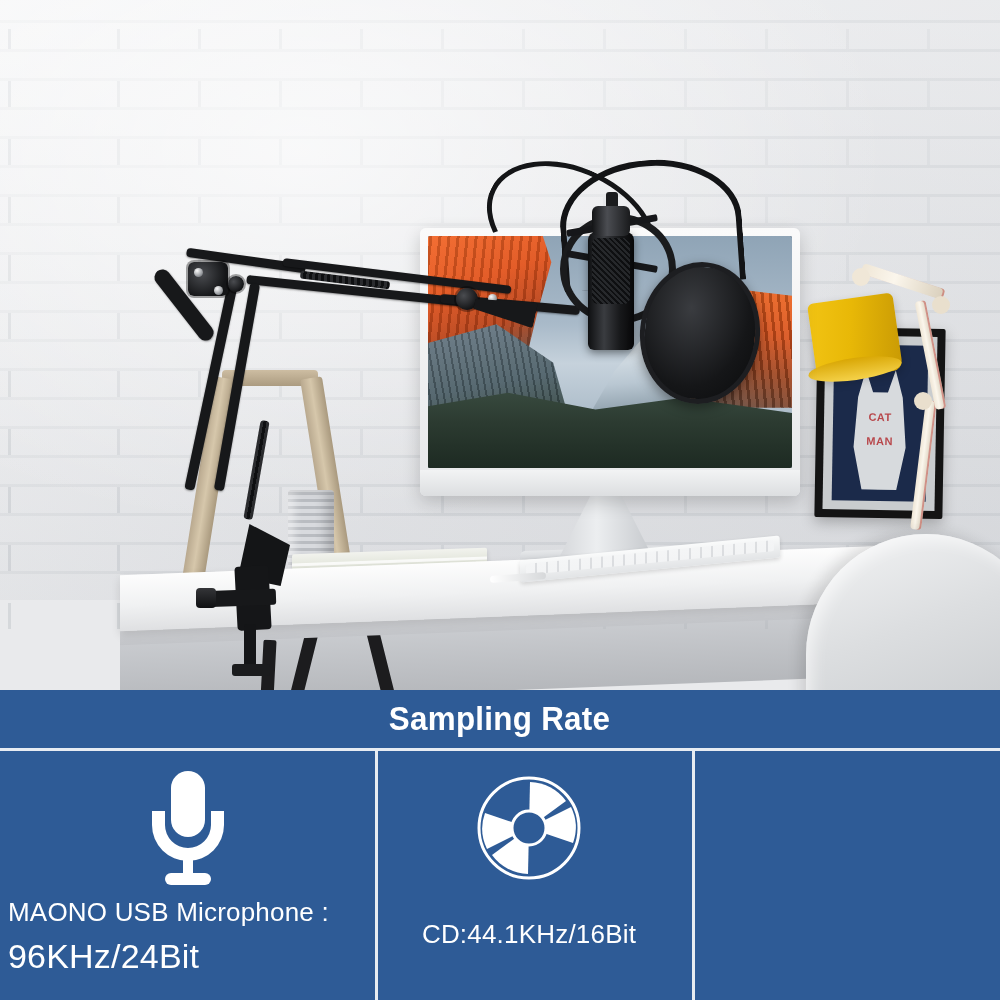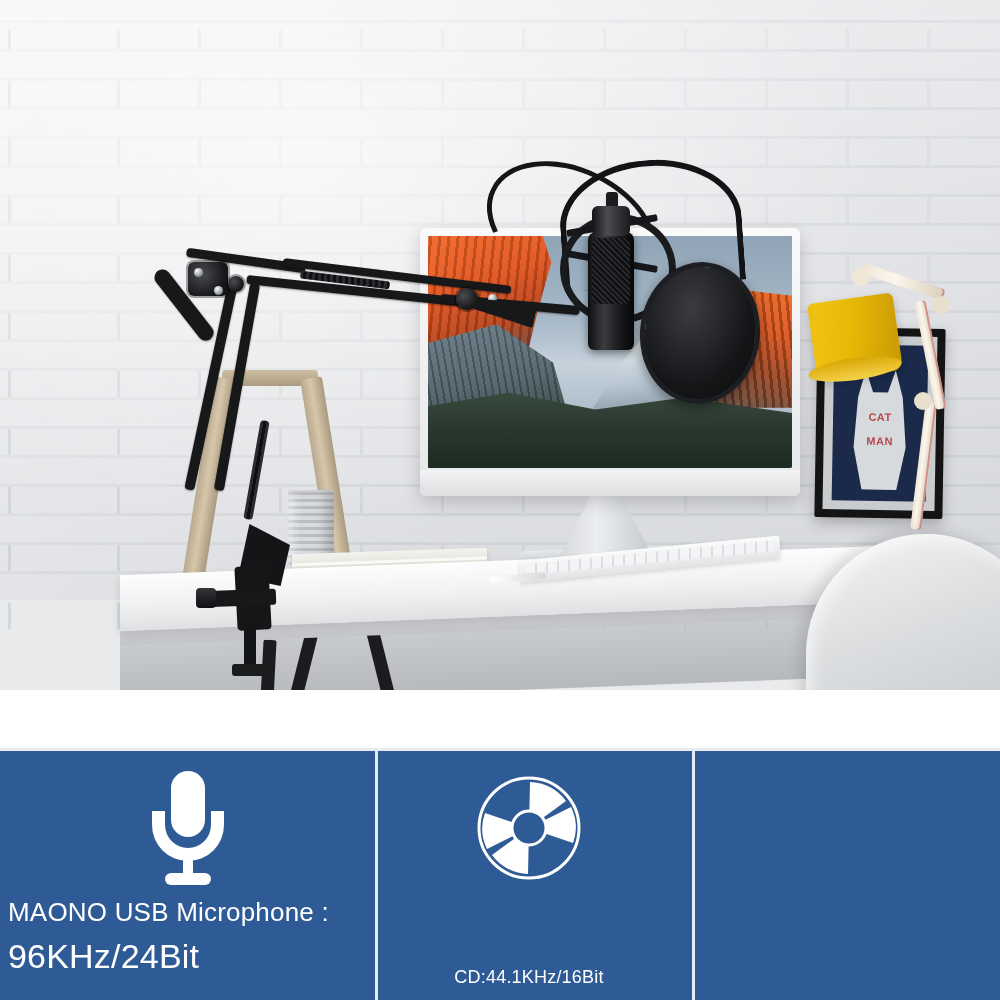--- a/index.html
+++ b/index.html
@@ -302,21 +302,21 @@
 
   .icon-wrap{position:absolute;left:0;right:0;top:14px;height:126px;display:flex;align-items:center;justify-content:center;}
   .panel-label{
     position:absolute;left:0;right:0;color:#fff;font-family:"Liberation Sans",sans-serif;
     font-weight:400;font-size:27px;letter-spacing:.2px;
   }
   .p1 .lbl1{top:146px;left:8px;right:auto;text-align:left;font-size:26px;}
   .p1 .lbl2{top:186px;left:8px;right:auto;text-align:center;font-size:34px;
     text-underline-offset:6px;text-decoration-thickness:2px;}
   .p2 .lbl1{top:168px;text-align:center;font-size:27px;}
-  .p3 .lbl1{top:168px;text-align:center;font-size:18px;margin-top:48px;}
+  .p3 .lbl1{top:168px;text-align:center;font-size:26px;}
 </style>
 </head>
 <body>
 
 <div id="page">
 
   <div id="photo">
 
     <div class="wall"></div>
     <div class="wall-shade"></div>
@@ -405,20 +405,23 @@
     <div class="mount-band" style="left:566px;top:222px;width:92px;height:7px;transform:rotate(-10deg);"></div>
     <div class="mount-band" style="left:566px;top:258px;width:92px;height:7px;transform:rotate(10deg);"></div>
     <div class="mic-cap"></div>
     <div class="mic-body"></div>
     <div class="mic-top"></div>
     <div class="mic-grille"></div>
     <div class="pop-filter"></div>
 
   </div>
 
+  <div id="banner">
+    <div class="btxt">Sampling Rate</div>
+  </div>
   <div id="divider-h"></div>
 
   <div id="panels">
 
     <div class="panel p1">
       <div class="icon-wrap">
         <svg width="96" height="118" viewBox="0 0 96 118" aria-hidden="true">
           <rect x="31" y="2" width="34" height="66" rx="17" fill="#ffffff"></rect>
           <path d="M12 42 v14 a36 36 0 0 0 72 0 V42 h-13 v14 a23 23 0 0 1 -46 0 V42 z" fill="#ffffff"></path>
           <rect x="43" y="88" width="10" height="20" fill="#ffffff"></rect>

